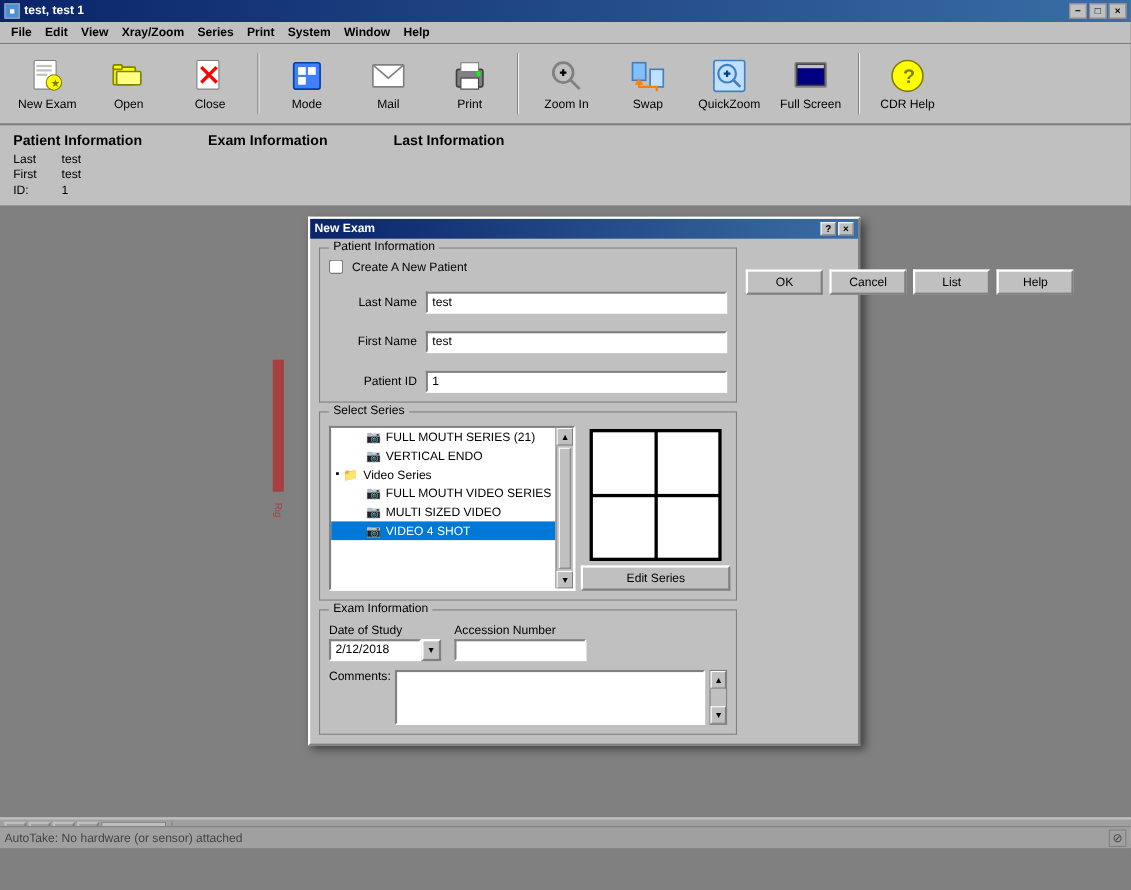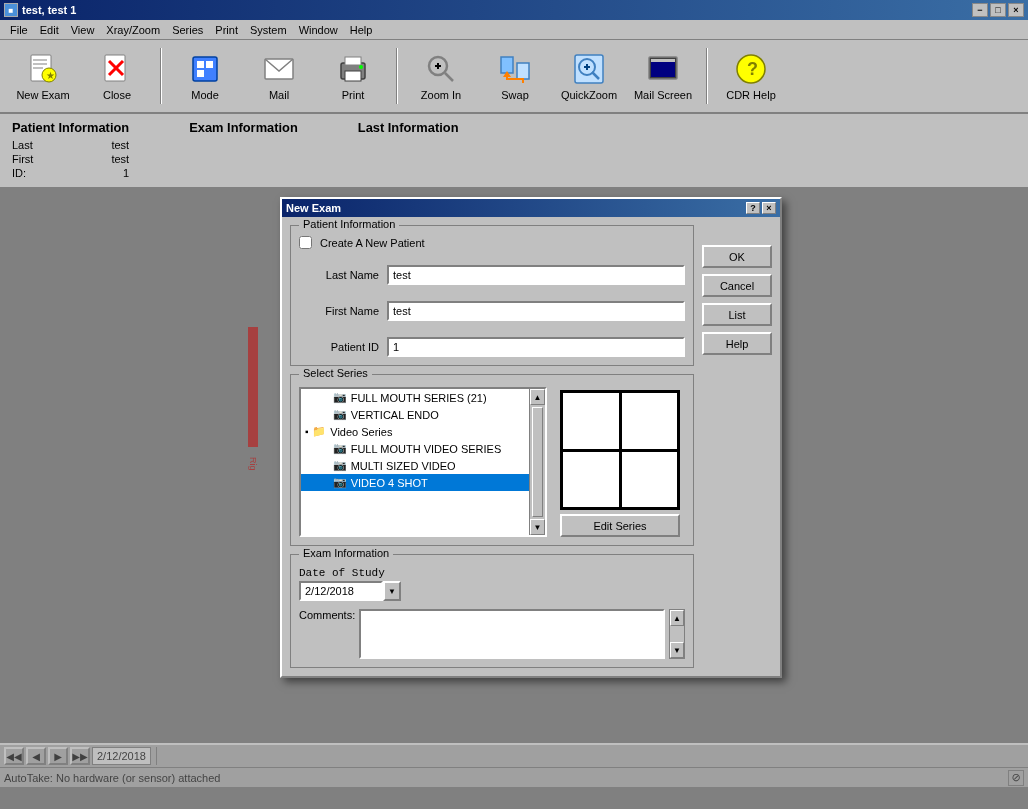--- a/index.html
+++ b/index.html
@@ -31,20 +31,21 @@
       height: 20px;
       display: flex;
       align-items: center;
       border-bottom: 1px solid #808080;
       padding: 0 4px;
     }
     .menu-item {
       padding: 2px 6px;
       cursor: pointer;
       font-size: 11px;
+      font-weight: bold;
     }
 
     
     .toolbar {
       background: #c0c0c0;
       height: 74px;
       display: flex;
       align-items: center;
       padding: 4px 8px;
       gap: 4px;
@@ -89,21 +90,21 @@
     
     .status-bar {
       background: #c0c0c0;
       height: 20px;
       display: flex;
       align-items: center;
       padding: 0 4px;
       font-size: 11px;
       border-top: 1px solid #808080;
       position: absolute;
-      bottom: 0;
+      bottom: 16px;
       width: 100%;
     }
 
     
     .nav-bar {
       background: #c0c0c0;
       height: 24px;
       display: flex;
       align-items: center;
       border-top: 2px solid #fff;
@@ -282,21 +283,21 @@
       display: flex;
       gap: 12px;
       margin-top: 8px;
       align-items: flex-end;
     }
     .exam-field {
       display: flex;
       flex-direction: column;
       gap: 2px;
     }
-    .exam-field label { font-size: 11px; font-family: Liberation Mono, monospace; }
+    .exam-field label { font-size: 11px; }
     .date-dropdown {
       display: flex;
       align-items: center;
     }
     .date-input {
       height: 20px;
       border: 2px solid;
       border-color: #808080 #fff #fff #808080;
       background: white;
       font-size: 11px;
@@ -357,21 +358,21 @@
       display: flex;
       align-items: center;
       justify-content: center;
       font-size: 8px;
       cursor: pointer;
     }
 
     
     .dialog-buttons {
       display: flex;
-      flex-direction: column;
+      flex-direction: row;
       gap: 6px;
       padding-top: 20px;
     }
     .collapse-icon { font-size: 10px; color: #000; cursor: pointer; }
 
     
     .list-scrollbar {
       position: absolute;
       right: 0; top: 0; bottom: 0;
       width: 16px;
@@ -394,21 +395,21 @@
     }
 
     .background-info {
       background: #c0c0c0;
       padding: 6px 12px;
       display: flex;
       gap: 60px;
     }
     .bg-section { }
     .bg-section h3 { font-weight: bold; margin-bottom: 4px; }
-    .bg-row { display: flex; gap: 8px; margin-bottom: 2px; justify-content: space-between; }
+    .bg-row { display: flex; gap: 8px; margin-bottom: 2px; }
     .bg-label { width: 36px; }
     .bg-value { }
   </style>
 </head>
 <body>
 
 <div class="main-wrapper">
 
   <div class="title-bar">
     <div class="title-bar-left">
@@ -443,20 +444,30 @@
           <rect x="6" y="6" width="14" height="2" fill="#c0c0c0"></rect>
           <rect x="6" y="10" width="14" height="2" fill="#c0c0c0"></rect>
           <rect x="6" y="14" width="10" height="2" fill="#c0c0c0"></rect>
           <circle cx="22" cy="22" r="7" fill="#ffff00" stroke="#808000" stroke-width="1"></circle>
           <text x="19" y="26" font-size="10" fill="#808000">★</text>
         </svg>
       </div>
       <span>New Exam</span>
     </div>
 
+    <div class="toolbar-btn">
+      <div class="toolbar-icon">
+        <svg width="32" height="32" viewBox="0 0 32 32">
+          <rect x="2" y="8" width="20" height="16" rx="1" fill="#ffff00" stroke="#808000" stroke-width="1.5"></rect>
+          <rect x="2" y="6" width="8" height="4" rx="1" fill="#ffff00" stroke="#808000" stroke-width="1.5"></rect>
+          <rect x="5" y="12" width="22" height="12" rx="1" fill="#ffff80" stroke="#808000" stroke-width="1.5"></rect>
+        </svg>
+      </div>
+      <span>Open</span>
+    </div>
 
     <div class="toolbar-btn">
       <div class="toolbar-icon">
         <svg width="32" height="32" viewBox="0 0 32 32">
           <rect x="4" y="2" width="20" height="26" rx="1" fill="white" stroke="#808080" stroke-width="1"></rect>
           <line x1="8" y1="8" x2="22" y2="22" stroke="#ff0000" stroke-width="3"></line>
           <line x1="22" y1="8" x2="8" y2="22" stroke="#ff0000" stroke-width="3"></line>
         </svg>
       </div>
       <span>Close</span>
@@ -537,21 +548,21 @@
     </div>
 
     <div class="toolbar-btn">
       <div class="toolbar-icon">
         <svg width="32" height="32" viewBox="0 0 32 32">
           <rect x="2" y="4" width="28" height="22" rx="1" fill="#404040" stroke="#808080" stroke-width="1.5"></rect>
           <rect x="4" y="6" width="24" height="18" fill="#000080"></rect>
           <rect x="4" y="6" width="24" height="3" fill="#c0c0c0"></rect>
         </svg>
       </div>
-      <span>Mail Screen</span>
+      <span>Full Screen</span>
     </div>
 
     <div class="toolbar-separator"></div>
 
     <div class="toolbar-btn">
       <div class="toolbar-icon">
         <svg width="32" height="32" viewBox="0 0 32 32">
           <circle cx="16" cy="16" r="14" fill="#ffff00" stroke="#808000" stroke-width="1.5"></circle>
           <text x="12" y="22" font-size="18" font-weight="bold" fill="#808000">?</text>
         </svg>
@@ -665,34 +676,38 @@
                     </div>
                   </div>
 
                   <div class="series-preview">
                     <div class="preview-grid">
                       <div class="preview-cell"></div>
                       <div class="preview-cell"></div>
                       <div class="preview-cell"></div>
                       <div class="preview-cell"></div>
                     </div>
-                    <button class="btn" style="width:120px;">Edit Series</button>
+                    <button class="btn" style="width:136px;">Edit Series</button>
                   </div>
                 </div>
               </div>
 
               <div class="exam-info">
                 <span class="exam-info-title">Exam Information</span>
                 <div class="exam-info-row">
                   <div class="exam-field">
                     <label>Date of Study</label>
                     <div class="date-dropdown">
                       <input type="text" class="date-input" value="2/12/2018" style="width: 84px;">
                       <div class="dropdown-arrow">▼</div>
                     </div>
+                  </div>
+                  <div class="exam-field">
+                    <label>Accession Number</label>
+                    <input type="text" class="text-input" value="" style="width: 120px;">
                   </div>
                 </div>
                 <div class="comments-row">
                   <span>Comments:</span>
                   <textarea class="comments-box" style=""></textarea>
                   <div class="scrollbar-vert">
                     <div class="scroll-arrow">▲</div>
                     <div class="scroll-arrow">▼</div>
                   </div>
                 </div>

